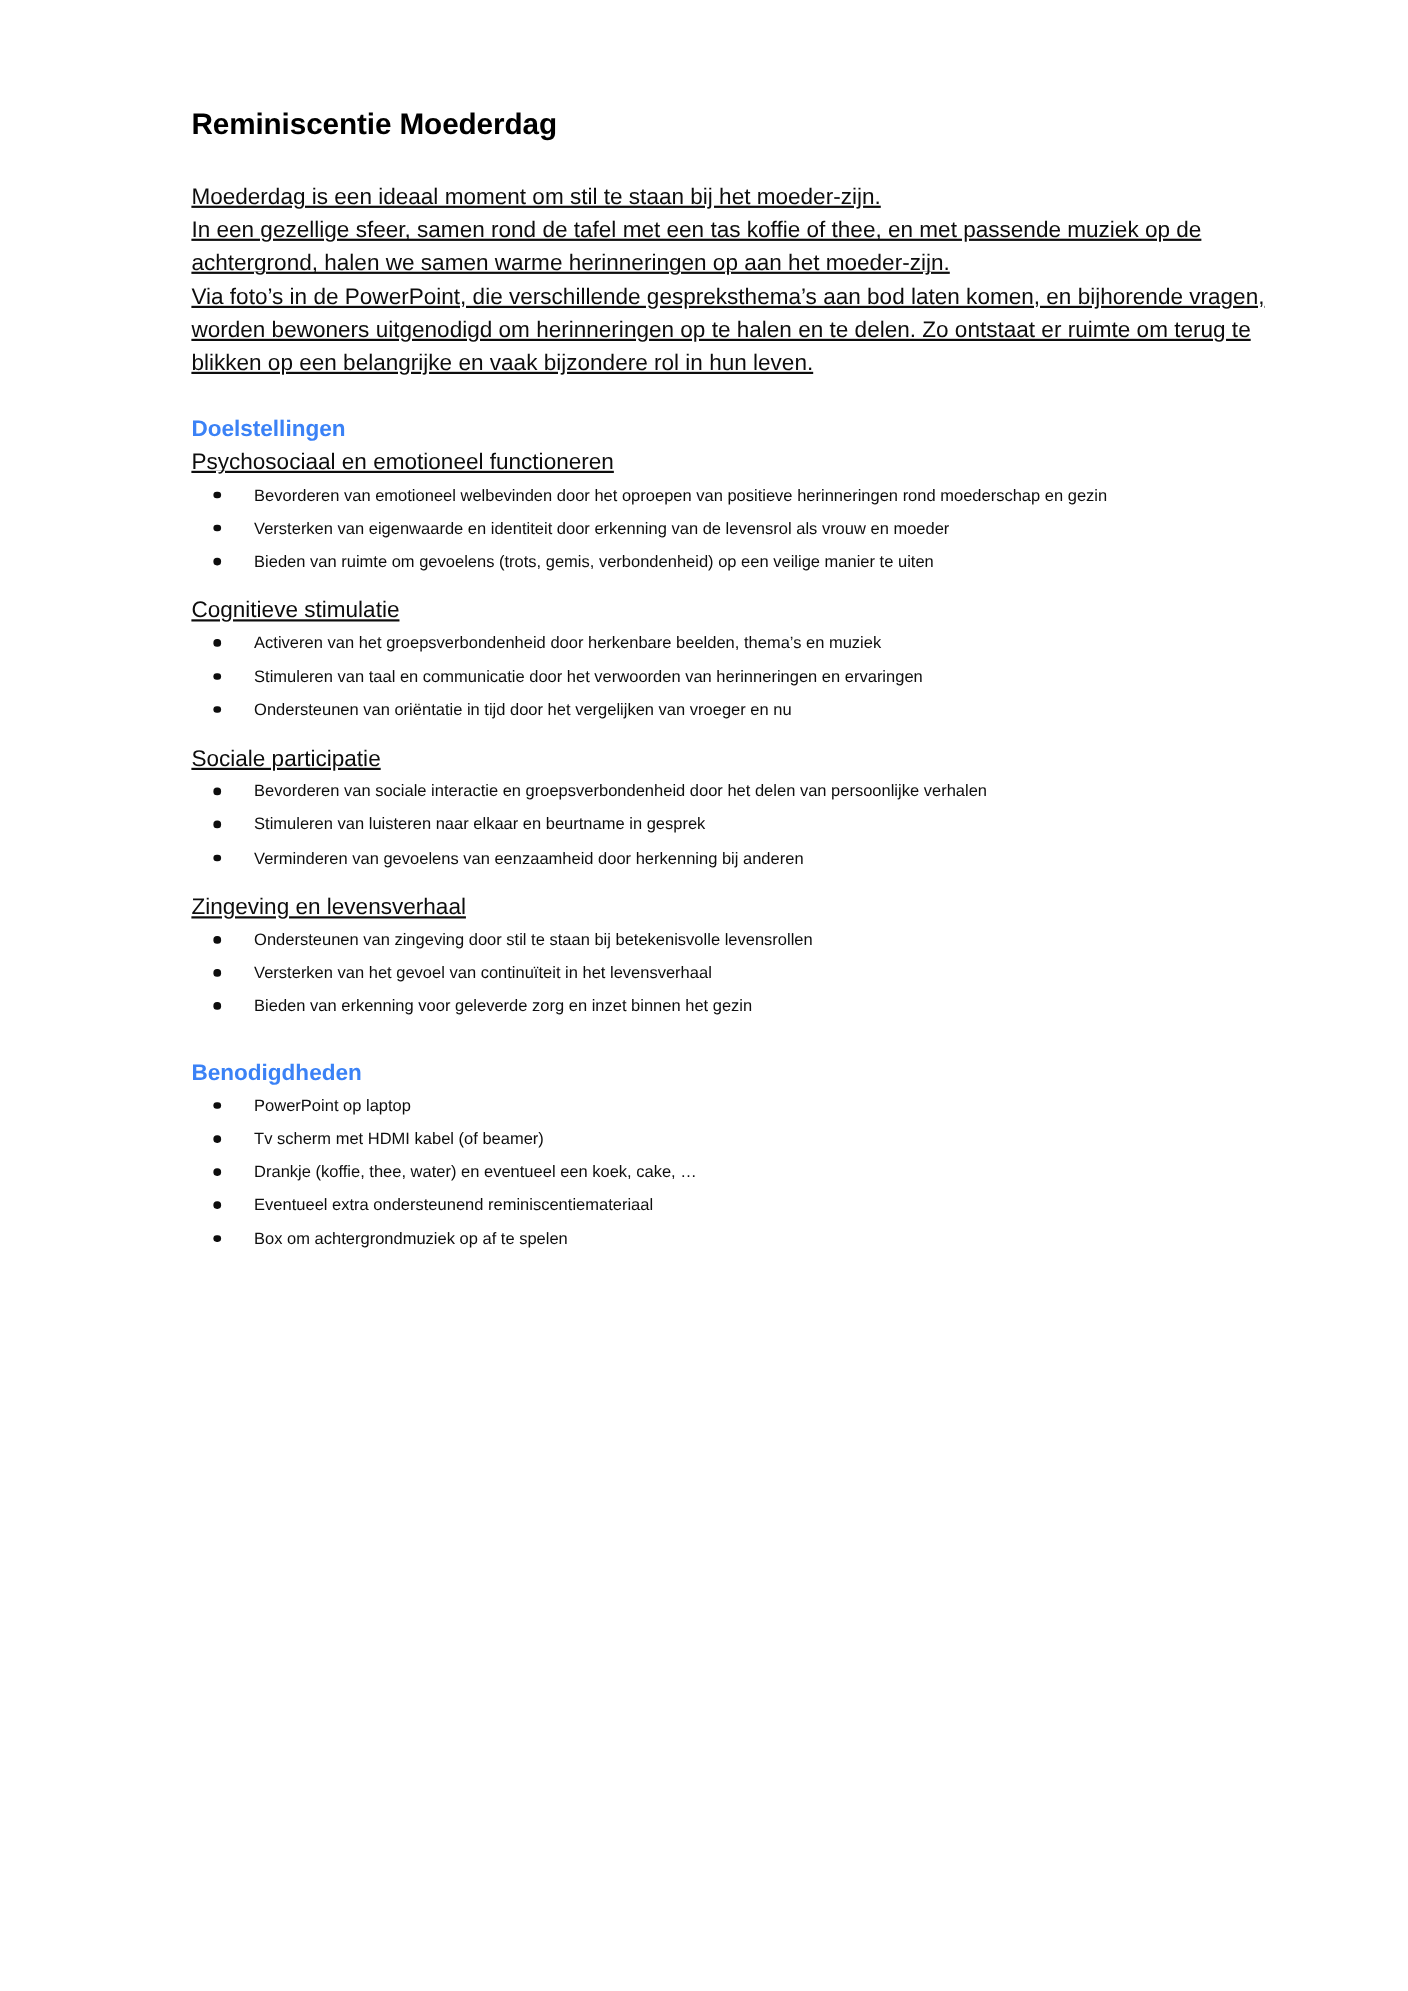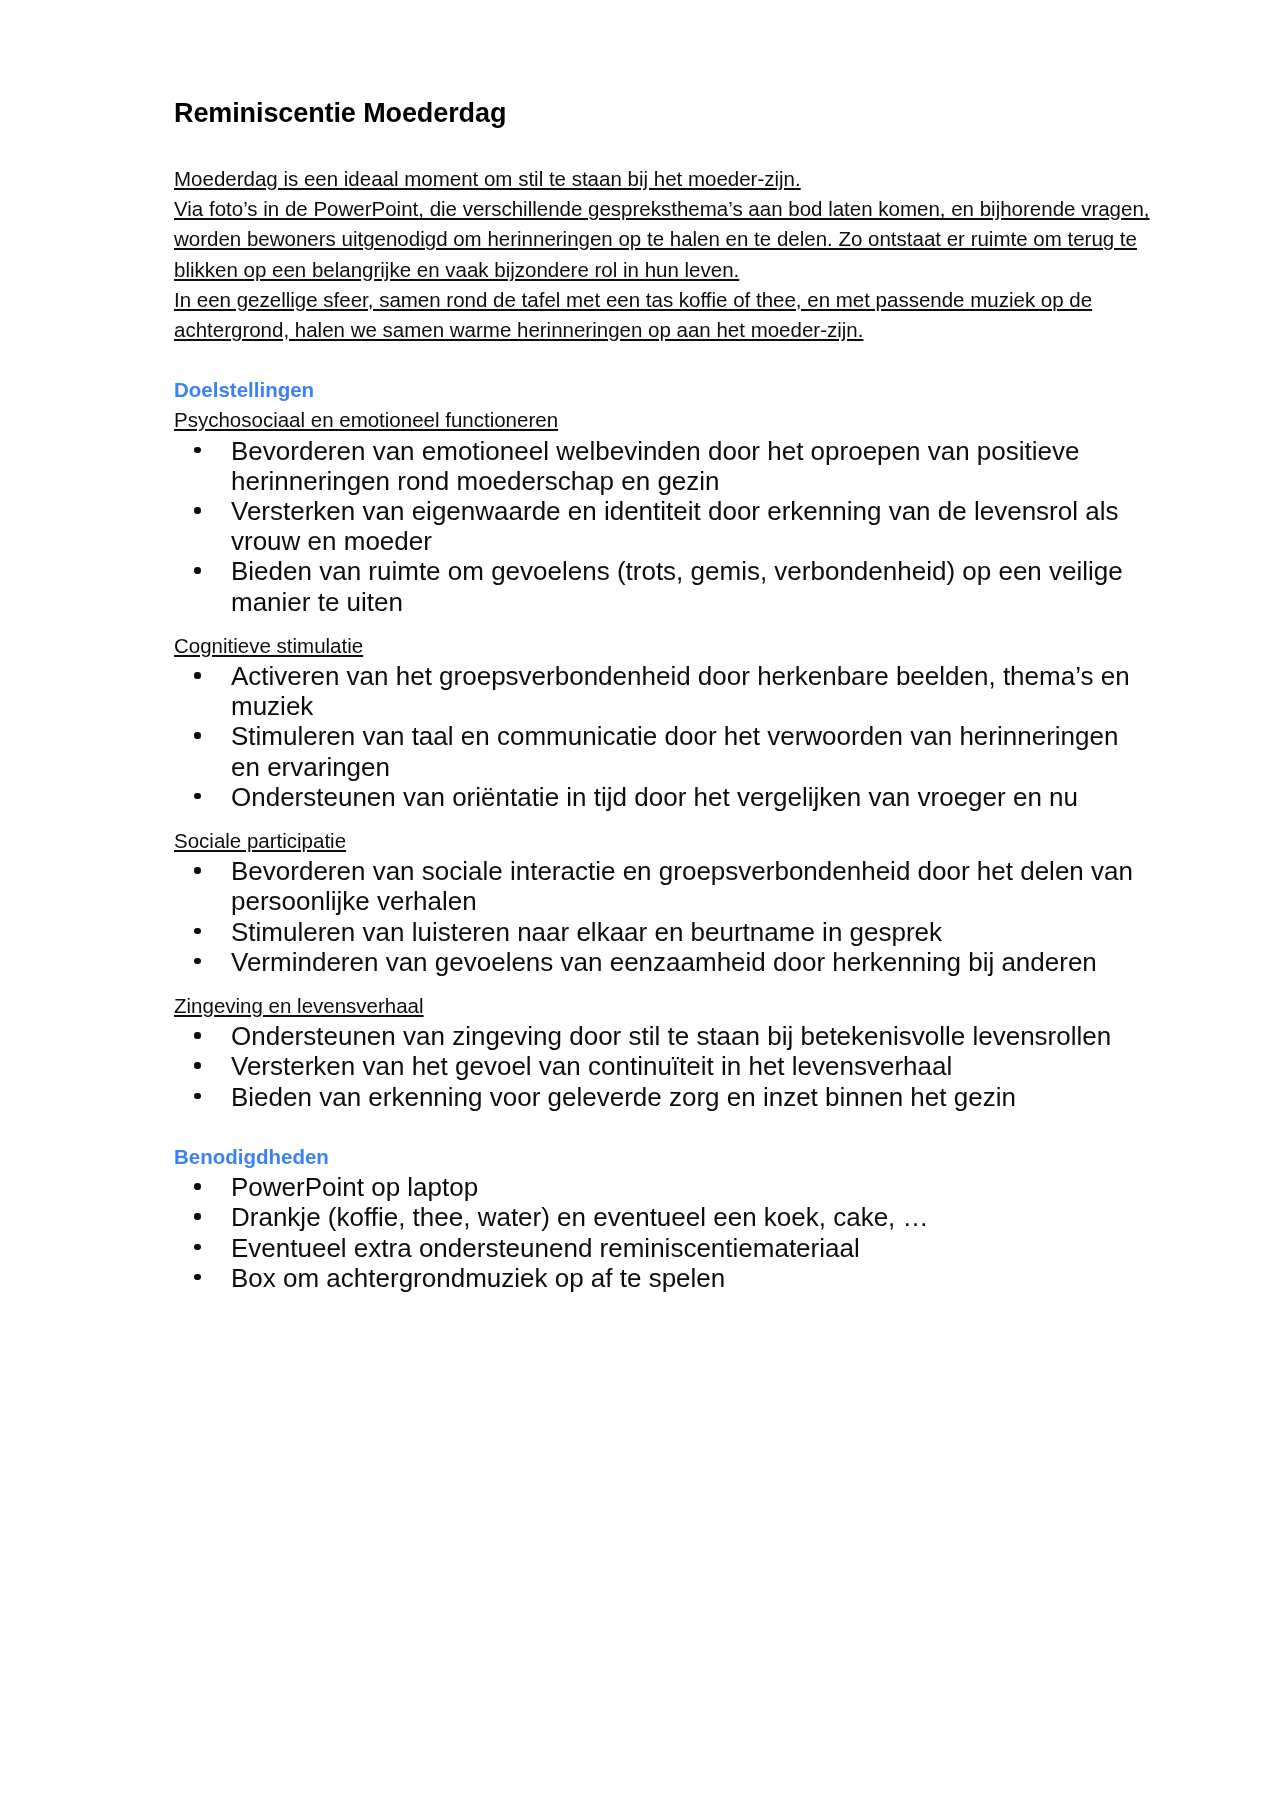--- a/index.html
+++ b/index.html
@@ -61,21 +61,21 @@
   ul.bullets {
     list-style: none;
     margin: 0;
     padding: 0;
   }
   ul.bullets > li {
     position: relative;
     padding-left: 57px;
     margin: 0;
     line-height: 30.2px;
-    font-size: 26px;
+    font-size: 15px;
   }
   ul.bullets > li .bullet-dot {
     position: absolute;
     left: 20px;
     top: 11px;
     width: 6.5px;
     height: 6.5px;
     border-radius: 50%;
     background: #0d0d0d;
     display: block;
@@ -92,22 +92,22 @@
 <body>
 
 <div class="page">
 
   <h1 class="doc-title">Reminiscentie Moederdag</h1>
 
   <div class="doc-body">
 
     <p class="para">
       <span class="ln">Moederdag is een ideaal moment om stil te staan bij het moeder-zijn.</span>
+      <span class="ln">In een gezellige sfeer, samen rond de tafel met een tas koffie of thee, en met passende muziek op de achtergrond, halen we samen warme herinneringen op aan het moeder-zijn.</span>
       <span class="ln">Via foto’s in de PowerPoint, die verschillende gespreksthema’s aan bod laten komen, en bijhorende vragen, worden bewoners uitgenodigd om herinneringen op te halen en te delen. Zo ontstaat er ruimte om terug te blikken op een belangrijke en vaak bijzondere rol in hun leven.</span>
-      <span class="ln">In een gezellige sfeer, samen rond de tafel met een tas koffie of thee, en met passende muziek op de achtergrond, halen we samen warme herinneringen op aan het moeder-zijn.</span>
     </p>
 
     <div class="spacer-sm"></div>
 
     <h2 class="section-head">Doelstellingen</h2>
 
     <p class="subhead">Psychosociaal en emotioneel functioneren</p>
     <ul class="bullets">
       <li>
         <span class="bullet-dot"></span>
@@ -177,20 +177,24 @@
       </li>
     </ul>
 
     <div class="spacer-sm"></div>
 
     <h2 class="section-head">Benodigdheden</h2>
     <ul class="bullets">
       <li>
         <span class="bullet-dot"></span>
         <span>PowerPoint op laptop</span>
+      </li>
+      <li>
+        <span class="bullet-dot"></span>
+        <span>Tv scherm met HDMI kabel (of beamer)</span>
       </li>
       <li>
         <span class="bullet-dot"></span>
         <span>Drankje (koffie, thee, water) en eventueel een koek, cake, …</span>
       </li>
       <li>
         <span class="bullet-dot"></span>
         <span>Eventueel extra ondersteunend reminiscentiemateriaal</span>
       </li>
       <li>

